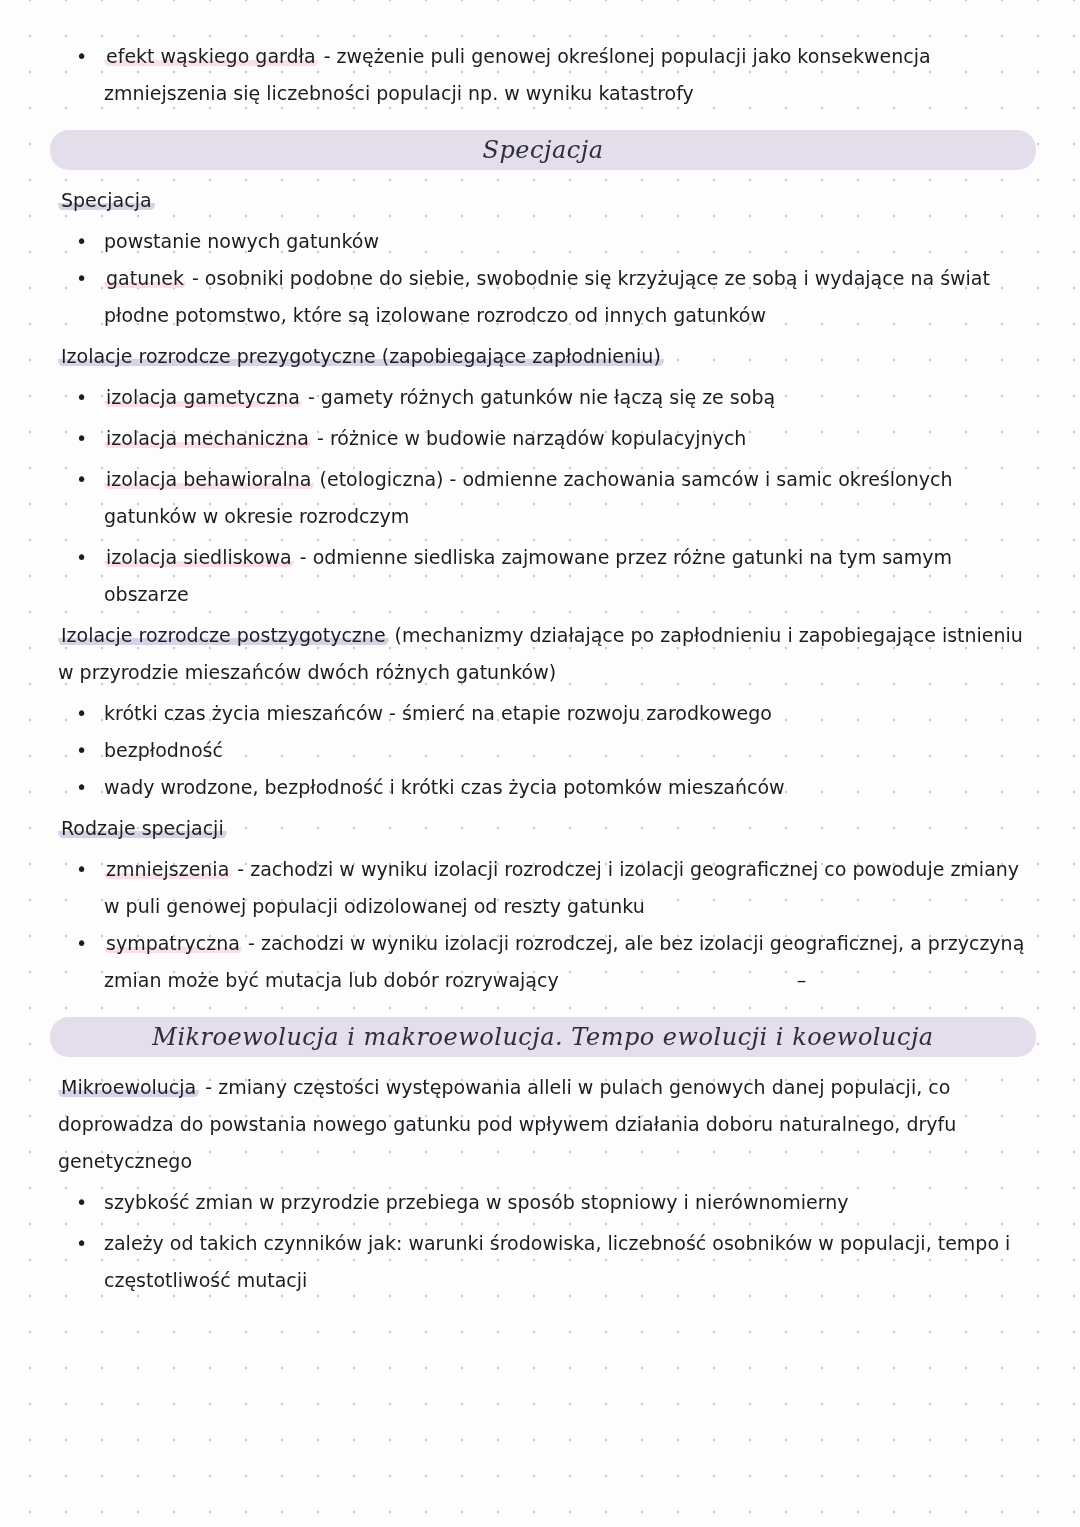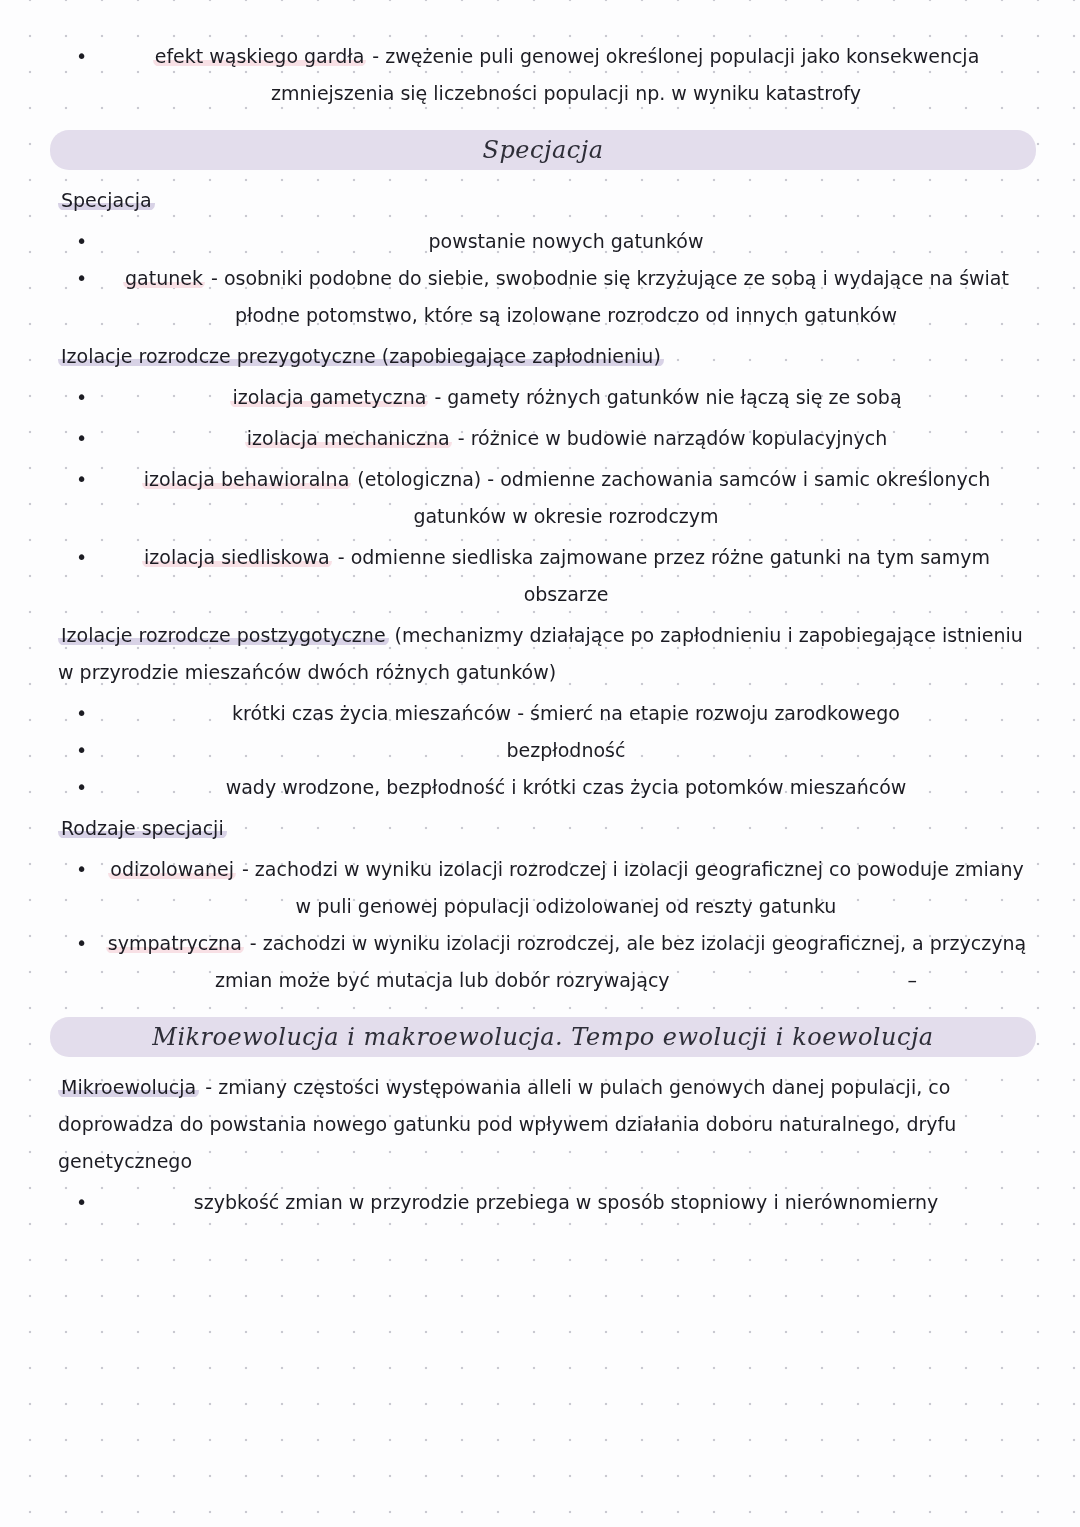--- a/index.html
+++ b/index.html
@@ -20,21 +20,21 @@
   }
   .heading,.para{margin:0;}
   .u-purple{
     background:linear-gradient(to bottom,rgba(0,0,0,0) 64%,#d8d2e6 64%,#d8d2e6 95%,rgba(0,0,0,0) 95%);
     border-radius:7px;padding:0 3px;
   }
   .u-pink{
     background:linear-gradient(to bottom,rgba(0,0,0,0) 68%,#f8e0e5 68%,#f8e0e5 97%,rgba(0,0,0,0) 97%);
     border-radius:7px;padding:0 2px;
   }
-  .bullet{position:relative;padding-left:46px;margin:0;text-align:center;}
+  .bullet{position:relative;padding-left:46px;margin:0;}
   .bullet::before{content:"•";position:absolute;left:18px;top:0;color:#1c1c23;}
   .mt6{margin-top:4px;}
   .stray-dash{display:inline-block;margin-left:238px;}
 </style>
 </head>
 <body>
 
 <div class="page">
 
   <p class="bullet"><span class="u-pink">efekt wąskiego gardła</span><span> - zwężenie puli genowej określonej populacji jako konsekwencja zmniejszenia się liczebności populacji np. w wyniku katastrofy</span></p>
@@ -52,24 +52,25 @@
   <p class="bullet mt6"><span class="u-pink">izolacja mechaniczna</span><span> - różnice w budowie narządów kopulacyjnych</span></p>
   <p class="bullet mt6"><span class="u-pink">izolacja behawioralna</span><span> (etologiczna) - odmienne zachowania samców i samic określonych gatunków w okresie rozrodczym</span></p>
   <p class="bullet mt6"><span class="u-pink">izolacja siedliskowa</span><span> - odmienne siedliska zajmowane przez różne gatunki na tym samym obszarze</span></p>
 
   <p class="heading mt6"><span class="u-purple">Izolacje rozrodcze postzygotyczne</span><span> (mechanizmy działające po zapłodnieniu i zapobiegające istnieniu w przyrodzie mieszańców dwóch różnych gatunków)</span></p>
   <p class="bullet mt6"><span>krótki czas życia mieszańców - śmierć na etapie rozwoju zarodkowego</span></p>
   <p class="bullet"><span>bezpłodność</span></p>
   <p class="bullet"><span>wady wrodzone, bezpłodność i krótki czas życia potomków mieszańców</span></p>
 
   <p class="heading mt6"><span class="u-purple">Rodzaje specjacji</span></p>
-  <p class="bullet mt6"><span class="u-pink">odizolowanej</span><span> - zachodzi w wyniku izolacji rozrodczej i izolacji geograficznej co powoduje zmiany w puli genowej populacji odizolowanej od reszty gatunku</span></p>
+  <p class="bullet mt6"><span class="u-pink">zmniejszenia</span><span> - zachodzi w wyniku izolacji rozrodczej i izolacji geograficznej co powoduje zmiany w puli genowej populacji odizolowanej od reszty gatunku</span></p>
   <p class="bullet"><span class="u-pink">sympatryczna</span><span> - zachodzi w wyniku izolacji rozrodczej, ale bez izolacji geograficznej, a przyczyną zmian może być mutacja lub dobór rozrywający</span><span class="stray-dash">–</span></p>
 
   <div class="banner">
     <span>Mikroewolucja i makroewolucja. Tempo ewolucji i koewolucja</span>
   </div>
 
   <p class="para"><span class="u-purple">Mikroewolucja</span><span> - zmiany częstości występowania alleli w pulach genowych danej populacji, co doprowadza do powstania nowego gatunku pod wpływem działania doboru naturalnego, dryfu genetycznego</span></p>
 
   <p class="bullet mt6"><span>szybkość zmian w przyrodzie przebiega w sposób stopniowy i nierównomierny</span></p>
+  <p class="bullet mt6"><span>zależy od takich czynników jak: warunki środowiska, liczebność osobników w populacji, tempo i częstotliwość mutacji</span></p>
 
 </div>
 
 </body></html>

